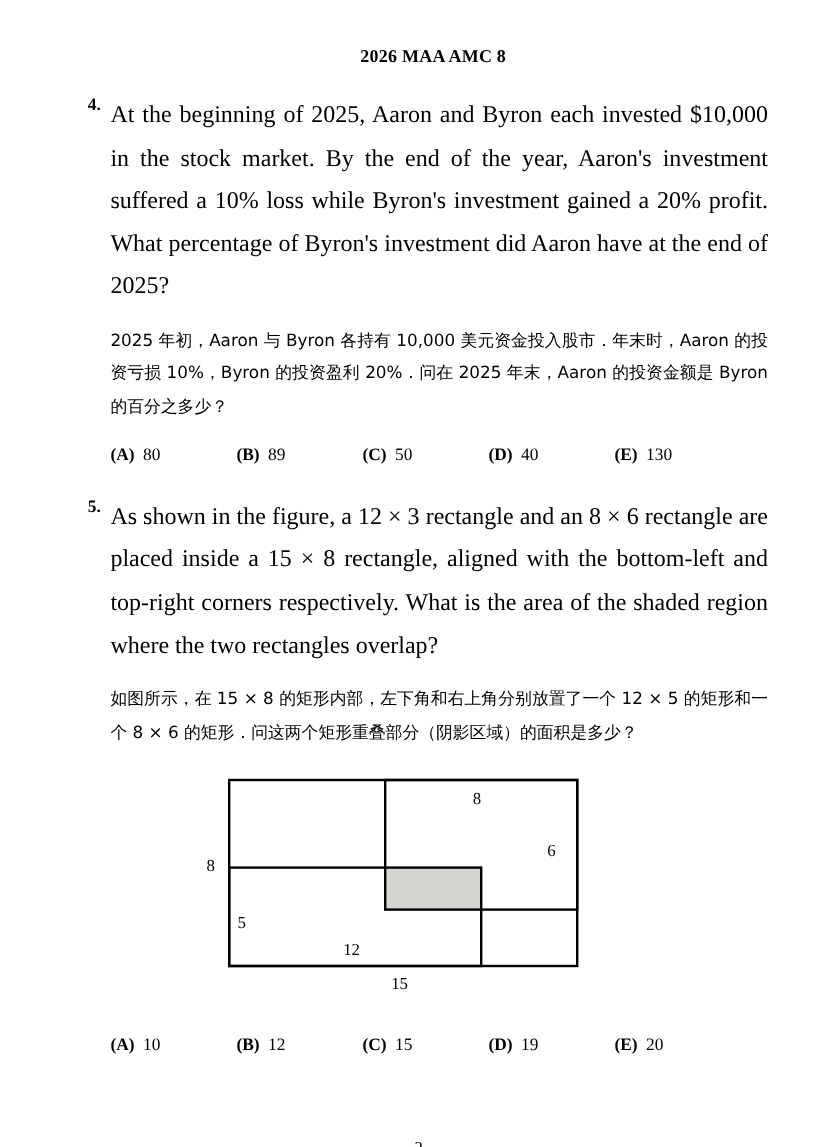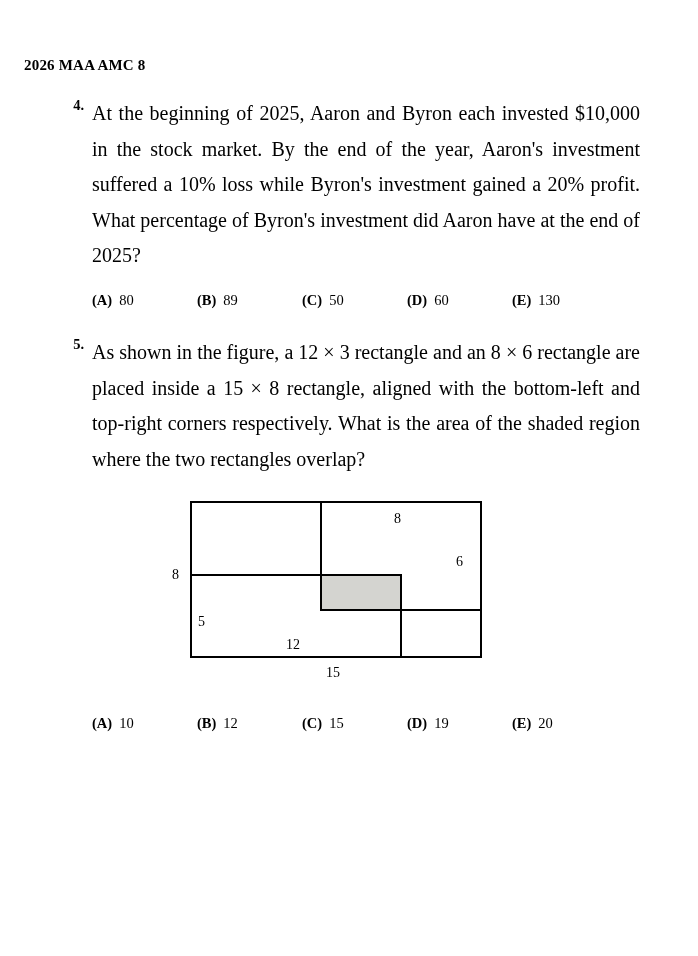--- a/index.html
+++ b/index.html
@@ -16,24 +16,24 @@
     overflow: hidden;
   }
   .page {
     position: relative;
     width: 698px;
     height: 956px;
     box-sizing: border-box;
     padding: 0;
   }
   .header-title {
-    text-align: left;
+    text-align: center;
     font-size: 15px;
     font-weight: bold;
-    margin-top: 57px;
+    margin-top: 40px;
     letter-spacing: 0.2px;
     padding-left: 24px;
   }
   .content {
     margin: 22px 58px 0 58px;
   }
   .problem {
     display: flex;
     align-items: flex-start;
     margin-bottom: 4px;
@@ -111,49 +111,51 @@
 <div class="page">
 
   <div class="header-title">2026 MAA AMC 8</div>
 
   <div class="content">
 
     <div class="problem">
       <div class="prob-num">4.</div>
       <div class="prob-body">
         <div class="en-text">At the beginning of 2025, Aaron and Byron each invested $10,000 in the stock market. By the end of the year, Aaron's investment suffered a 10% loss while Byron's investment gained a 20% profit. What percentage of Byron's investment did Aaron have at the end of 2025?</div>
+        <div class="zh-text">2025 年初，Aaron 与 Byron 各持有 10,000 美元资金投入股市．年末时，Aaron 的投资亏损 10%，Byron 的投资盈利 20%．问在 2025 年末，Aaron 的投资金额是 Byron 的百分之多少？</div>
         <div class="choices">
           <div class="choice choice-w">
             <span class="lbl">(A)</span>
             <span>80</span>
           </div>
           <div class="choice choice-w">
             <span class="lbl">(B)</span>
             <span>89</span>
           </div>
           <div class="choice choice-w">
             <span class="lbl">(C)</span>
             <span>50</span>
           </div>
           <div class="choice choice-w">
             <span class="lbl">(D)</span>
-            <span>60</span>
+            <span>40</span>
           </div>
           <div class="choice">
             <span class="lbl">(E)</span>
             <span>130</span>
           </div>
         </div>
       </div>
     </div>
 
     <div class="problem prob5">
       <div class="prob-num">5.</div>
       <div class="prob-body">
         <div class="en-text">As shown in the figure, a 12 × 3 rectangle and an 8 × 6 rectangle are placed inside a 15 × 8 rectangle, aligned with the bottom-left and top-right corners respectively. What is the area of the shaded region where the two rectangles overlap?</div>
+        <div class="zh-text">如图所示，在 15 × 8 的矩形内部，左下角和右上角分别放置了一个 12 × 5 的矩形和一个 8 × 6 的矩形．问这两个矩形重叠部分（阴影区域）的面积是多少？</div>
 
         <div class="figure-wrap">
           <div class="figure">
             <svg class="fig-svg" width="360" height="200" viewBox="0 0 360 200">
 
               <rect x="135" y="78" width="80" height="35" fill="#d4d4d0" stroke="none"></rect>
 
               <rect x="5" y="5" width="290" height="155" fill="none" stroke="#000" stroke-width="2"></rect>
 
               <rect x="5" y="78" width="210" height="82" fill="none" stroke="#000" stroke-width="2"></rect>

